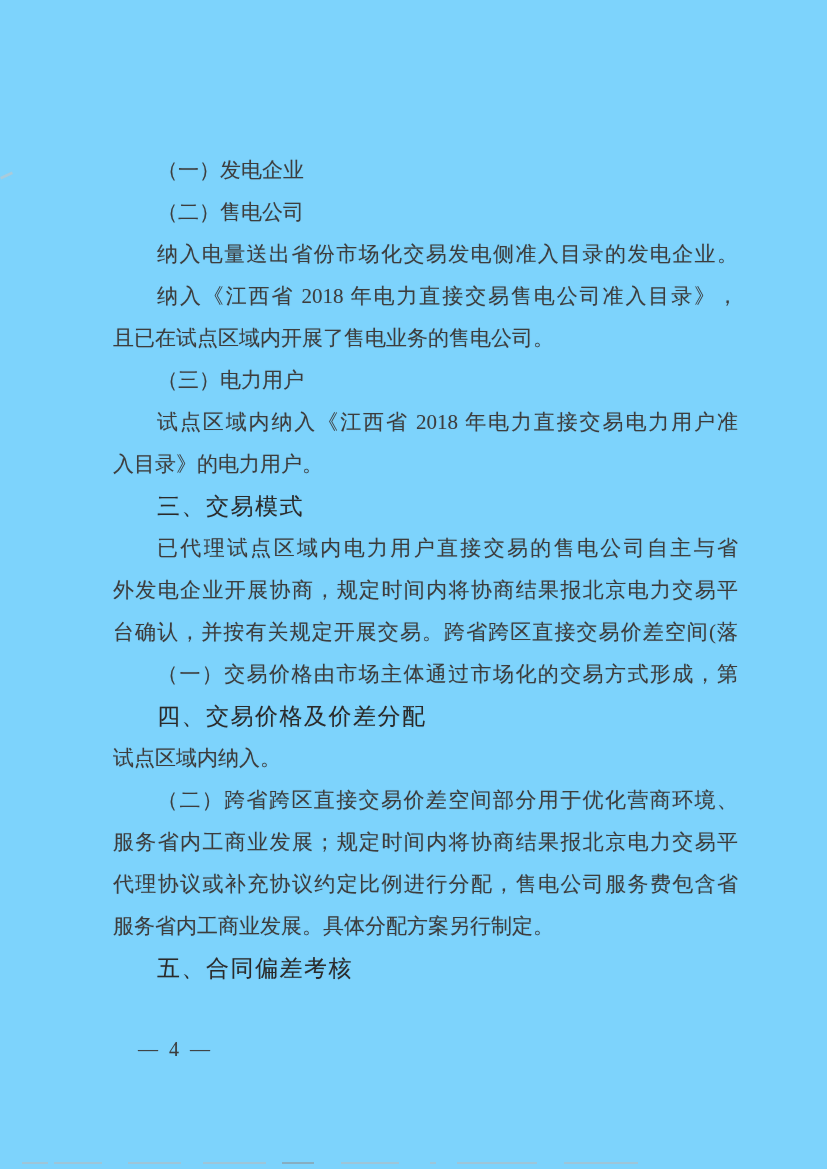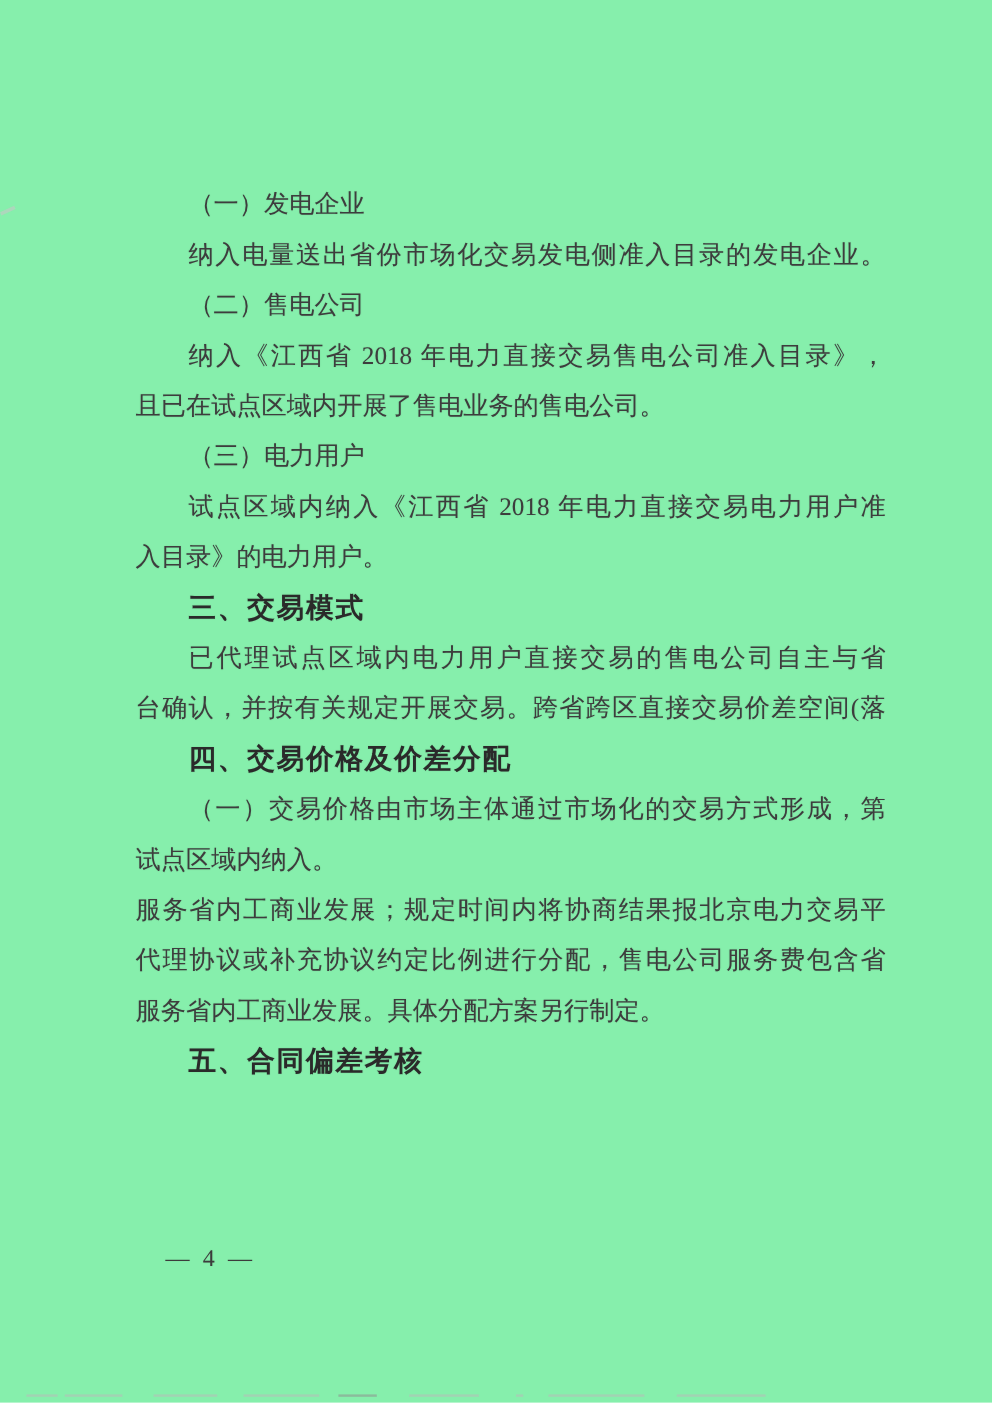--- a/index.html
+++ b/index.html
@@ -5,21 +5,21 @@
   html, body {
     margin: 0;
     padding: 0;
     background: #ffffff;
   }
   .page {
     position: relative;
     width: 827px;
     height: 1169px;
     margin: 0 auto;
-    background: #86efac;
+    background: #7dd3fc;
     overflow: hidden;
     font-family: "Liberation Serif", "DejaVu Serif", serif;
     color: #3d3d3d;
   }
   .content {
     position: absolute;
     left: 113px;
     top: 149px;
     width: 625px;
   }
@@ -33,21 +33,21 @@
   }
   .indent {
     text-indent: 44px;
   }
   .full {
     text-align: justify;
     text-align-last: justify;
   }
   .heading {
     font-family: "Liberation Sans", "DejaVu Sans", sans-serif;
-    font-weight: 700;
+    font-weight: 400;
     font-size: 23px;
     letter-spacing: 1.5px;
     color: #2a2a2a;
   }
   .pagenum {
     position: absolute;
     left: 138px;
     top: 1034px;
     height: 30px;
     line-height: 30px;
@@ -74,33 +74,35 @@
     transform: rotate(-25deg);
   }
 </style>
 </head>
 <body>
 
 <div class="page">
 
   <div class="content">
     <div class="line indent">（一）发电企业</div>
+    <div class="line indent">（二）售电公司</div>
     <div class="line indent full">纳入电量送出省份市场化交易发电侧准入目录的发电企业。</div>
-    <div class="line indent">（二）售电公司</div>
     <div class="line indent full">纳入《江西省 2018 年电力直接交易售电公司准入目录》，</div>
     <div class="line">且已在试点区域内开展了售电业务的售电公司。</div>
     <div class="line indent">（三）电力用户</div>
     <div class="line indent full">试点区域内纳入《江西省 2018 年电力直接交易电力用户准</div>
     <div class="line">入目录》的电力用户。</div>
     <div class="line indent heading">三、交易模式</div>
     <div class="line indent full">已代理试点区域内电力用户直接交易的售电公司自主与省</div>
+    <div class="line full">外发电企业开展协商，规定时间内将协商结果报北京电力交易平</div>
     <div class="line full">台确认，并按有关规定开展交易。跨省跨区直接交易价差空间(落</div>
+    <div class="line indent full">（一）交易价格由市场主体通过市场化的交易方式形成，第</div>
     <div class="line indent heading">四、交易价格及价差分配</div>
-    <div class="line indent full">（一）交易价格由市场主体通过市场化的交易方式形成，第</div>
     <div class="line">试点区域内纳入。</div>
+    <div class="line indent full">（二）跨省跨区直接交易价差空间部分用于优化营商环境、</div>
     <div class="line full">服务省内工商业发展；规定时间内将协商结果报北京电力交易平</div>
     <div class="line full">代理协议或补充协议约定比例进行分配，售电公司服务费包含省</div>
     <div class="line">服务省内工商业发展。具体分配方案另行制定。</div>
     <div class="line indent heading">五、合同偏差考核</div>
   </div>
 
   <div class="pagenum">— 4 —</div>
 
   <span class="edge-mark"></span>
 

